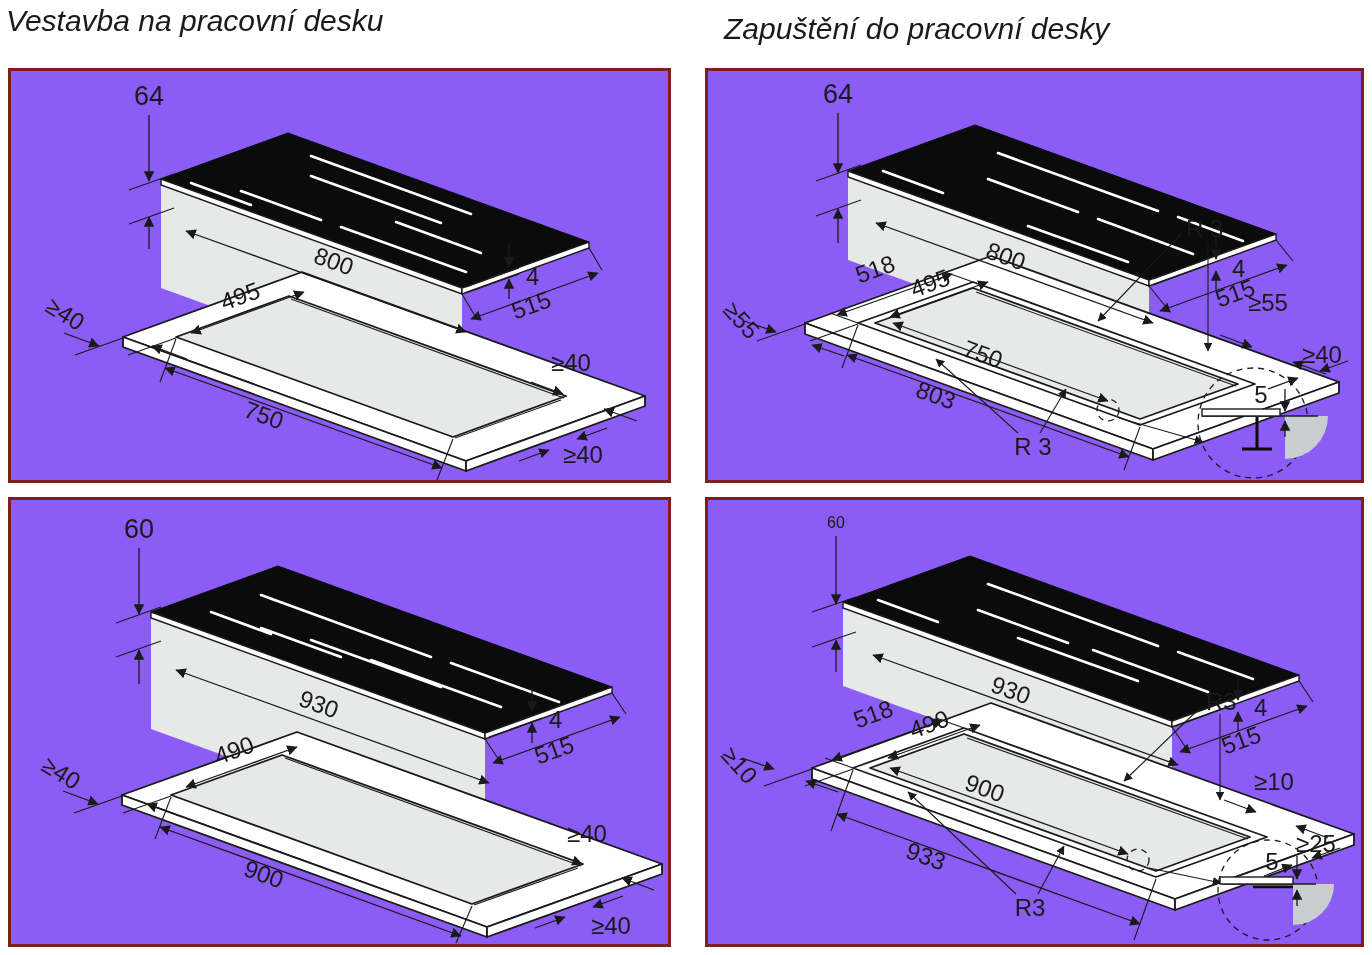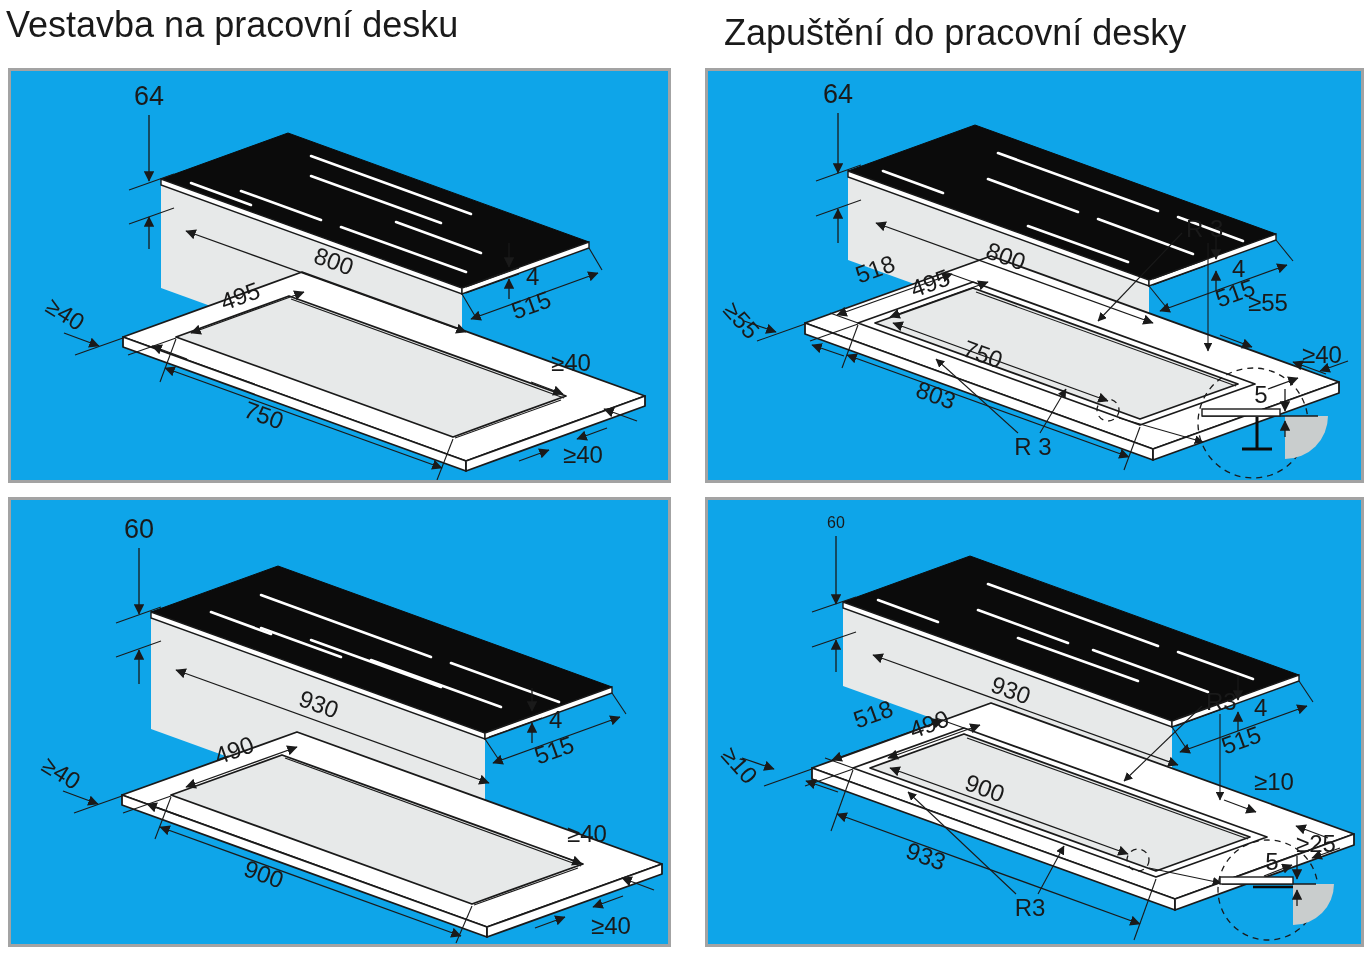--- a/index.html
+++ b/index.html
@@ -1,21 +1,21 @@
 <!DOCTYPE html>
 <html><head>
 <meta charset="utf-8">
 <style>
   html,body{margin:0;padding:0;background:#fff;}
   body{width:1372px;height:955px;position:relative;overflow:hidden;
        font-family:"Liberation Sans",sans-serif;color:#1a1a1a;}
-  .heading{position:absolute;font-size:36px;color:#1a1a1a;white-space:nowrap;}
+  .heading{position:absolute;font-size:30px;color:#1a1a1a;white-space:nowrap;font-style:italic;}
   .h-left{left:6px;top:4px;}
   .h-right{left:724px;top:12px;}
-  .panel{position:absolute;border:3px solid #a3a3a3;box-sizing:border-box;background:#0ea5e9;}
+  .panel{position:absolute;border:3px solid #7f1d1d;box-sizing:border-box;background:#8b5cf6;}
   .p-tl{left:8px;top:68px;width:663px;height:415px;}
   .p-tr{left:705px;top:68px;width:659px;height:415px;}
   .p-bl{left:8px;top:497px;width:663px;height:450px;}
   .p-br{left:705px;top:497px;width:659px;height:450px;}
   svg{display:block;}
   .col{fill:#e7e9e9;stroke:none;}
   .glass{fill:#0b0b0b;stroke:#0b0b0b;stroke-width:1;}
   .stripe{stroke:#fff;stroke-width:2.6;stroke-linecap:round;fill:none;}
   .face{fill:#fff;stroke:#1a1a1a;stroke-width:1.4;}
   .slab{fill:#fff;stroke:#1a1a1a;stroke-width:1.8;stroke-linejoin:round;}

